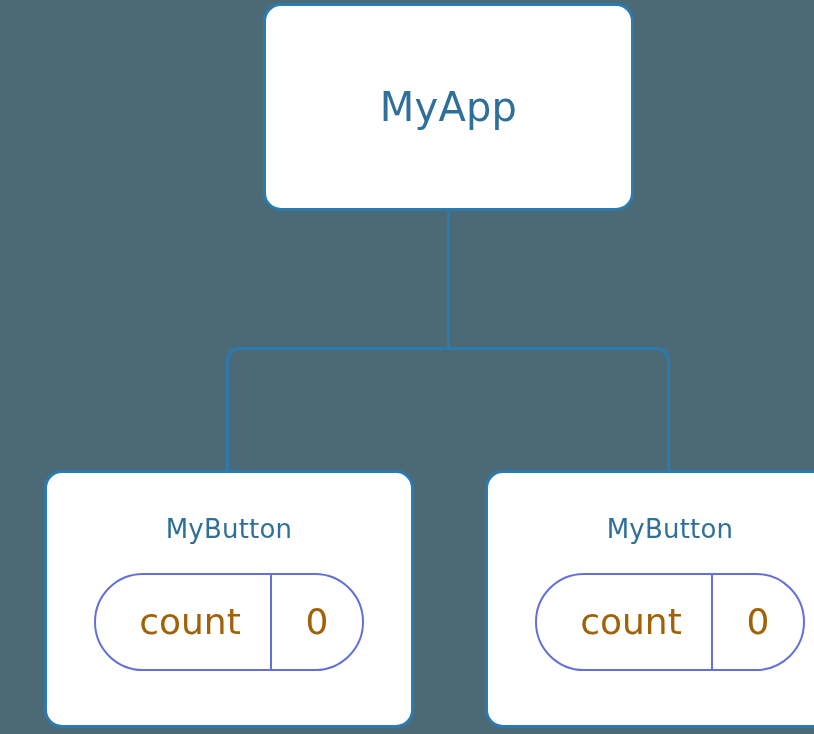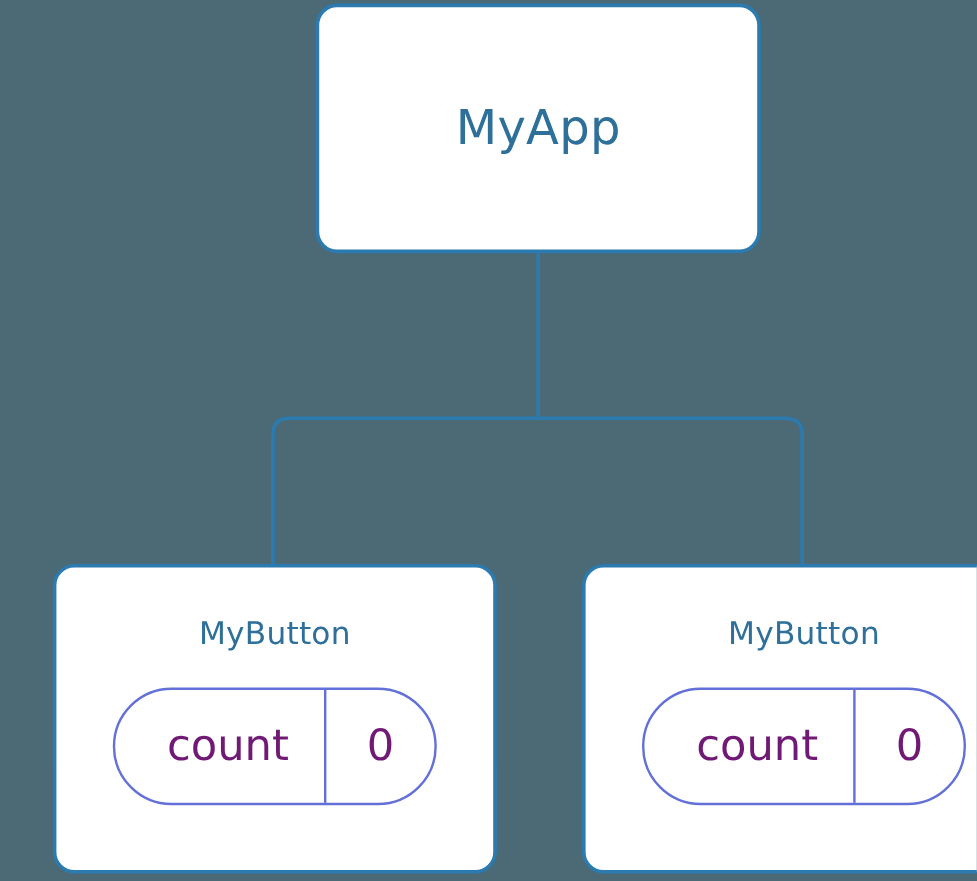--- a/index.html
+++ b/index.html
@@ -96,21 +96,21 @@
     display: flex;
     align-items: stretch;
     background: transparent;
   }
 
   .pill-key,
   .pill-value {
     display: flex;
     align-items: center;
     justify-content: center;
-    color: #701a75;
+    color: #a16207;
     font-size: 36px;
     line-height: 1;
     white-space: nowrap;
     box-sizing: border-box;
   }
 
   .pill-key {
     width: 174px;
     padding-left: 14px;
   }

